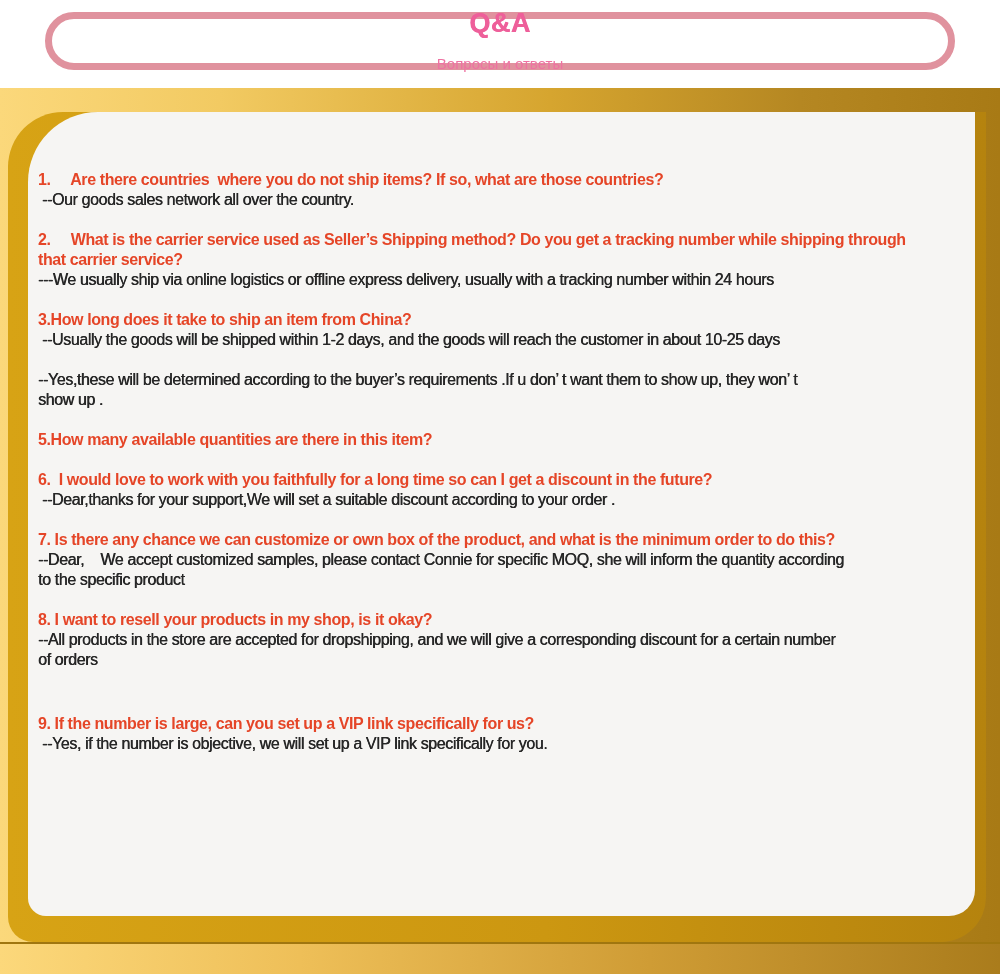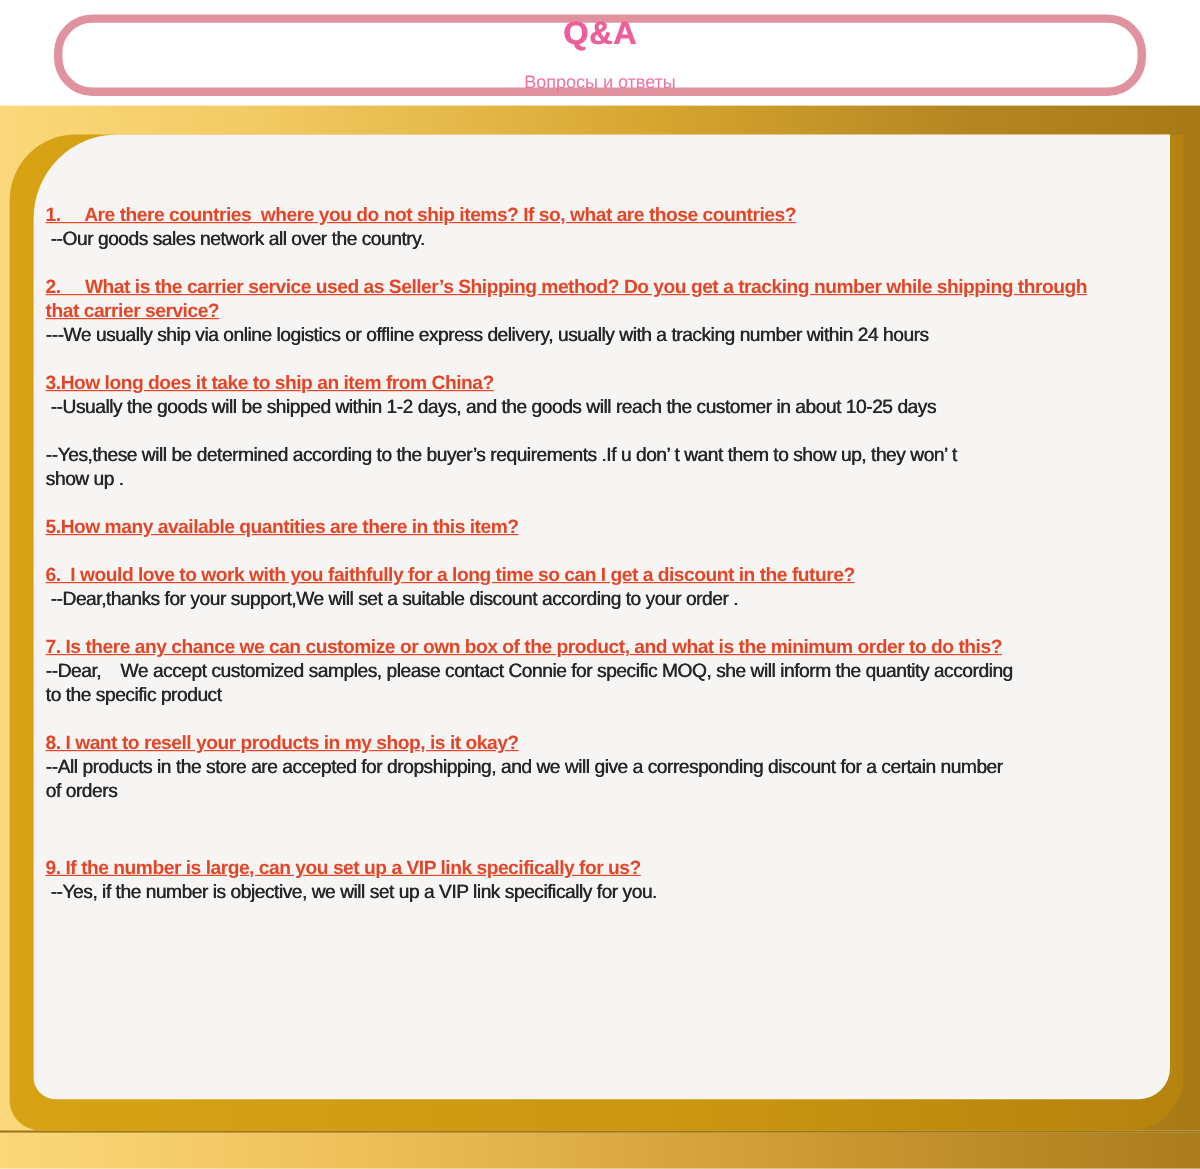--- a/index.html
+++ b/index.html
@@ -2,21 +2,21 @@
 <html style="--pill-border: #e0929e; --title-pink: #ee5f9a; --subtitle-pink: #ee72a2; --question-red: #e54527; --answer-dark: #272727; --panel-bg: #f6f5f3; --gold-light: #fbd87b; --gold-dark: #a87a15;"><head>
 <meta charset="utf-8">
 <style>
   html,body{margin:0;padding:0;}
   body{
     width:1000px;height:974px;position:relative;background:#ffffff;
     font-family:"Liberation Sans","DejaVu Sans",sans-serif;
     overflow:hidden;
   }
   .pill{
-    position:absolute;left:45px;top:12px;width:910px;height:68px;
+    position:absolute;left:45px;top:12px;width:910px;height:58px;
     box-sizing:border-box;border:7px solid var(--pill-border);
     border-radius:32px;background:#ffffff;
     display:flex;flex-direction:column;align-items:center;justify-content:center;
   }
   .qa-title{
     color:var(--title-pink);font-weight:bold;font-size:27px;line-height:27px;
     letter-spacing:0.5px;text-shadow:0.6px 0 0 var(--title-pink);
   }
   .qa-subtitle{
     color:var(--subtitle-pink);font-size:15px;line-height:17px;margin-top:18px;
@@ -41,21 +41,21 @@
   .bottom-strip{
     position:absolute;left:0;top:944px;width:1000px;height:30px;
     background:linear-gradient(90deg,#fcd87b 0%,#eebf58 30%,#cf9c35 65%,#aa7c1c 100%);
   }
   .qa-block{margin-bottom:20px;}
   .qa-block:nth-child(8){margin-bottom:44px;}
   .q,.a{
     font-size:16px;line-height:20px;letter-spacing:-0.4px;
     white-space:pre-wrap;font-weight:bold;
   }
-  .q{color:var(--question-red);text-decoration:underline;}
+  .q{color:var(--question-red);}
   .a{color:var(--answer-dark);font-weight:normal;text-shadow:0.4px 0 0 var(--answer-dark);}
 </style>
 </head>
 <body>
 
 <div class="pill">
   <div class="qa-title">Q&amp;A</div>
   <div class="qa-subtitle">Вопросы и ответы</div>
 </div>
 

